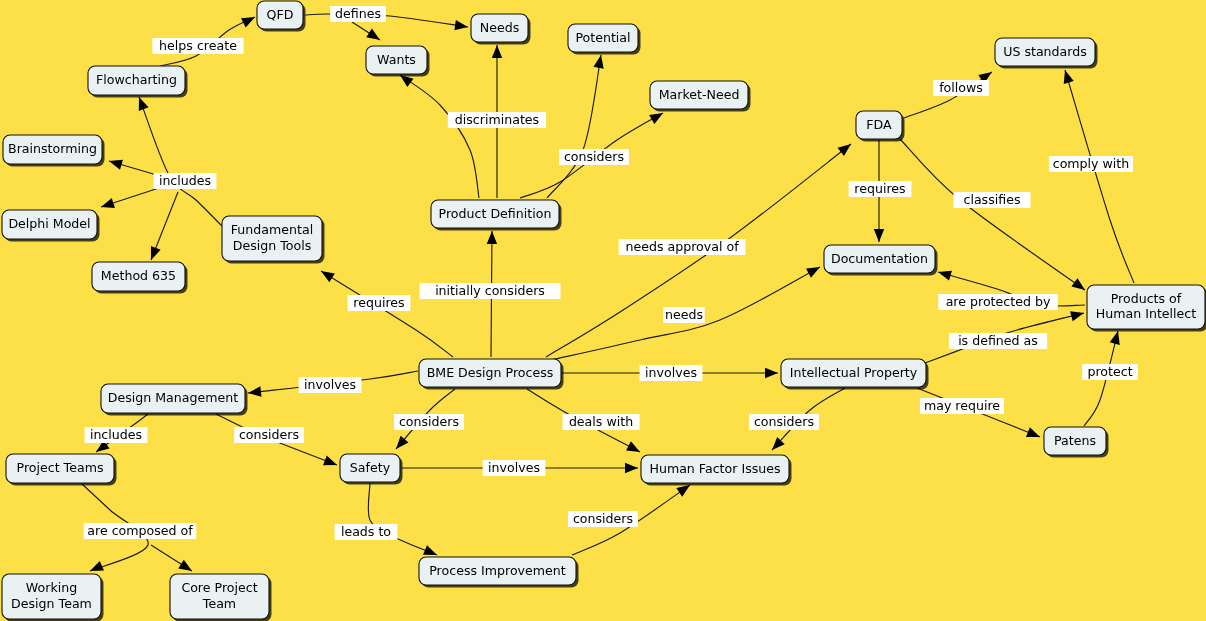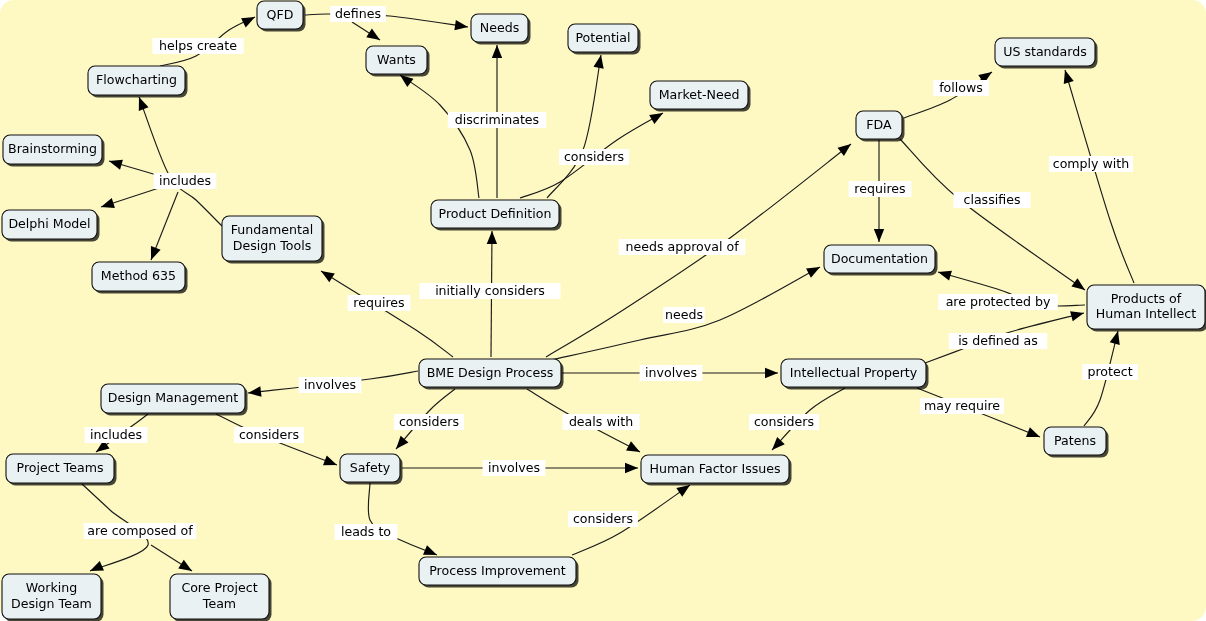--- a/index.html
+++ b/index.html
@@ -10,22 +10,21 @@
   body {
     font-family: "DejaVu Sans", "Liberation Sans", sans-serif;
     width: 1206px;
     height: 621px;
     overflow: hidden;
   }
   #map-canvas {
     position: relative;
     width: 1206px;
     height: 621px;
-    background: #fef9c3;
-    border-radius: 14px;
+    background: #fde047;
   }
   svg#map-svg {
     position: absolute;
     left: 0;
     top: 0;
     width: 1206px;
     height: 621px;
     display: block;
   }
   .edge-line {

